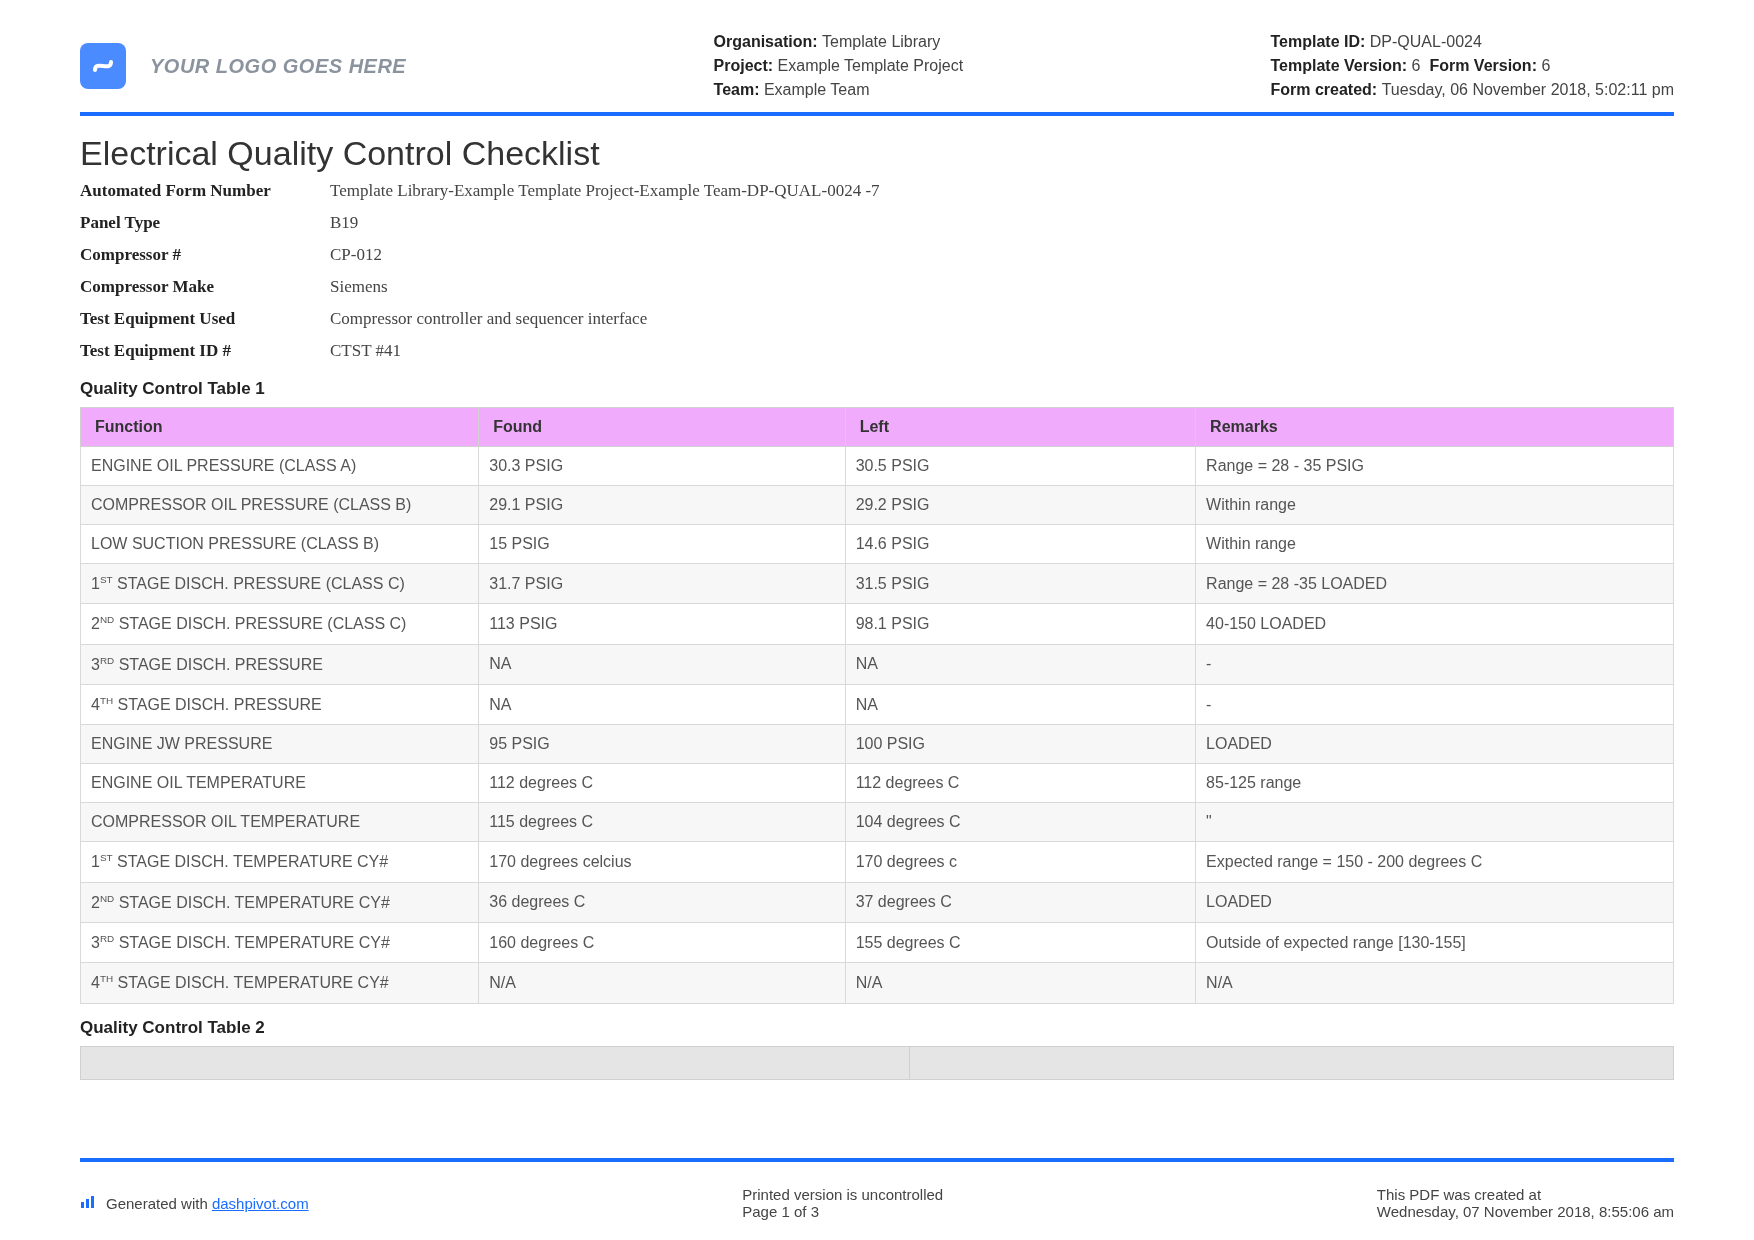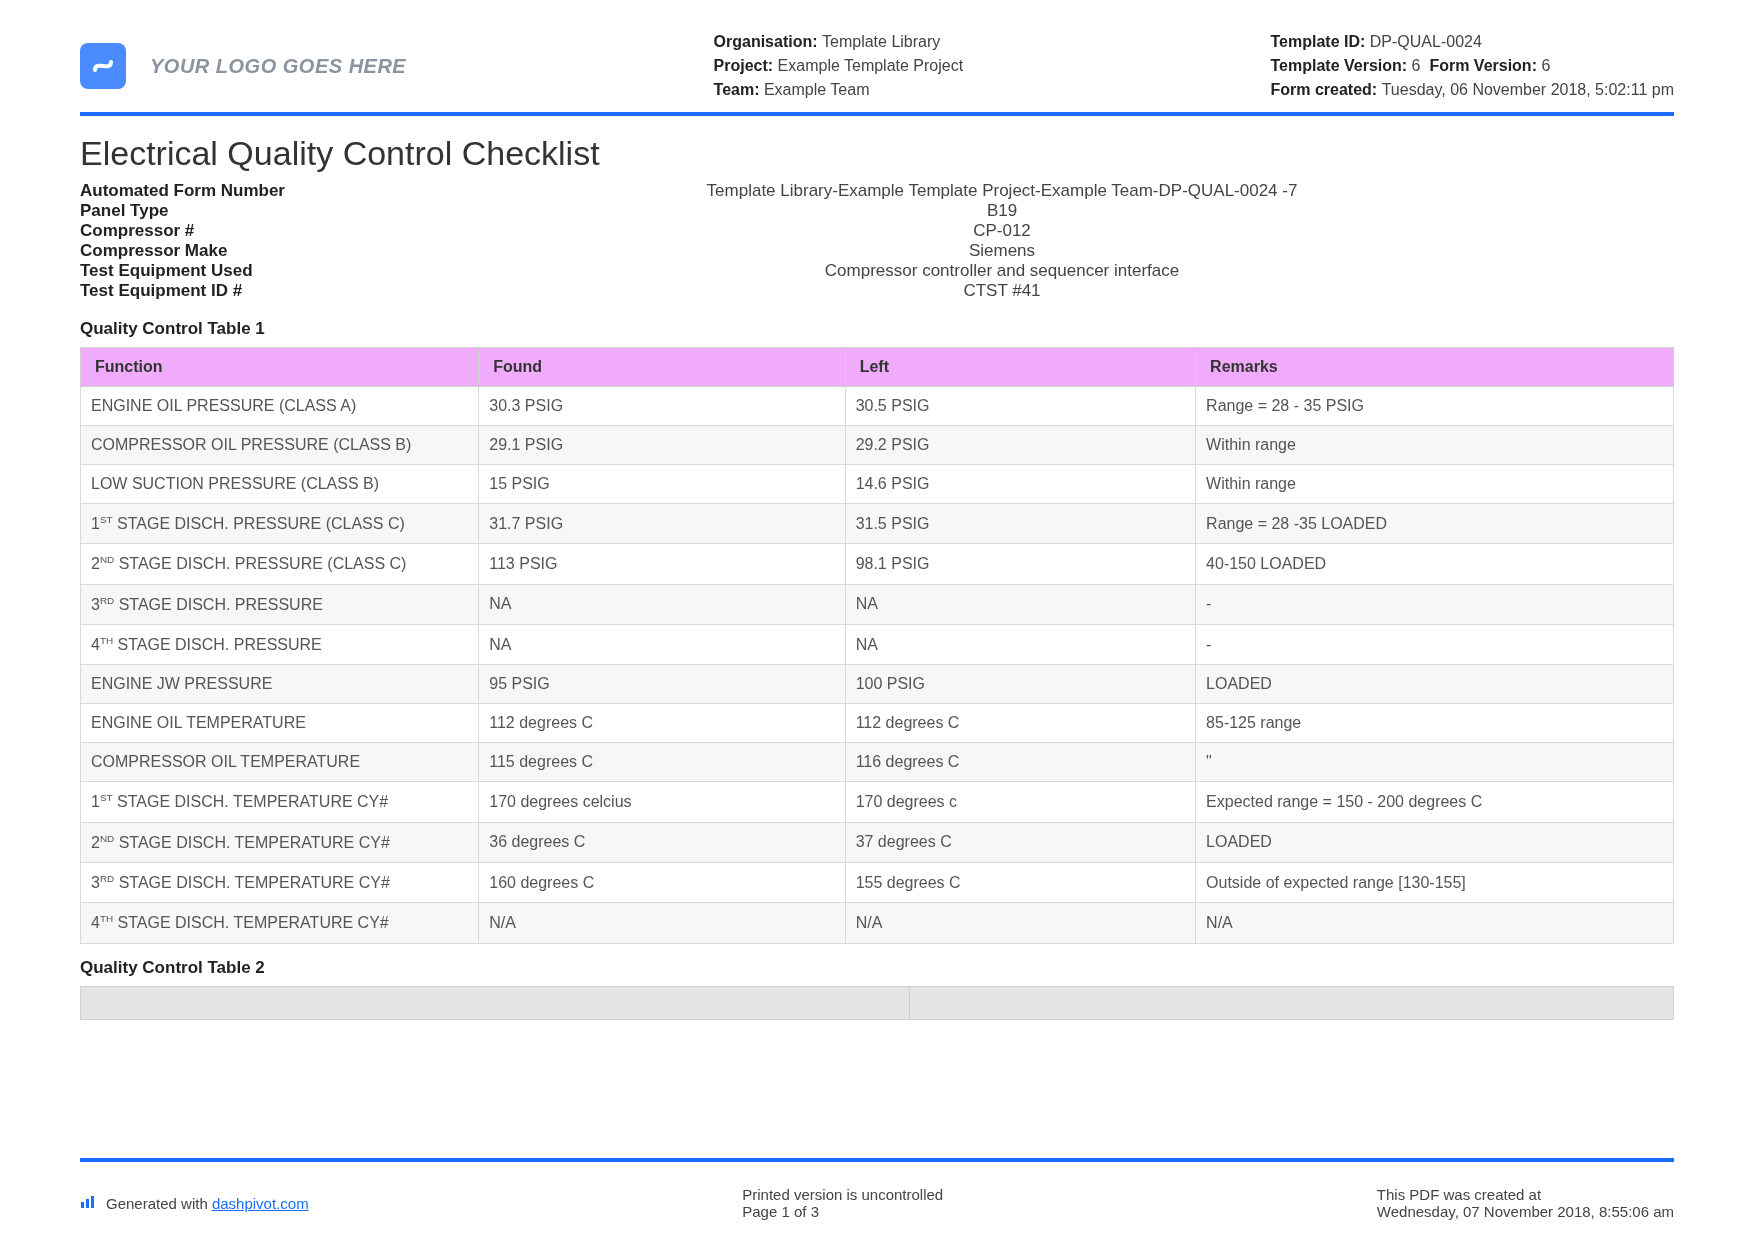--- a/index.html
+++ b/index.html
@@ -35,23 +35,23 @@
     font-size: 20px;
   }
   .meta-block { font-size: 16px; line-height: 1.5; color: #444; }
   .meta-block b { font-weight: 700; color: #222; }
   
   .title {
     font-size: 34px; font-weight: 400; color: #333;
     margin: 18px 0 8px 0;
   }
   
-  .kv { display: grid; grid-template-columns: 250px 1fr; margin-bottom: 18px; }
+  .kv { display: grid; grid-template-columns: 250px 1fr; row-gap: 12px; margin-bottom: 18px; font-family: Liberation Serif, serif; }
   .kv .k { font-weight: 700; color: #222; }
-  .kv .v { color: #444; text-align: center; }
+  .kv .v { color: #444; }
   .section-head { font-weight: 700; color: #222; margin: 4px 0 8px 0; }
   
   table.qc {
     width: 100%; border-collapse: collapse; font-size: 16px;
   }
   table.qc thead th {
     text-align: left; background: #f0abfc; padding: 10px 14px;
     font-weight: 700; color: #333;
     border: 1px solid #d0d0d0; border-top: 1px solid #d0d0d0;
   }
@@ -199,21 +199,21 @@
           </tr>
           <tr>
             <td>ENGINE OIL TEMPERATURE</td>
             <td>112 degrees C</td>
             <td>112 degrees C</td>
             <td>85-125 range</td>
           </tr>
           <tr>
             <td>COMPRESSOR OIL TEMPERATURE</td>
             <td>115 degrees C</td>
-            <td>116 degrees C</td>
+            <td>104 degrees C</td>
             <td>"</td>
           </tr>
           <tr>
             <td><span>1</span><sup>ST</sup><span> STAGE DISCH. TEMPERATURE CY#</span></td>
             <td>170 degrees celcius</td>
             <td>170 degrees c</td>
             <td>Expected range = 150 - 200 degrees C</td>
           </tr>
           <tr>
             <td><span>2</span><sup>ND</sup><span> STAGE DISCH. TEMPERATURE CY#</span></td>

